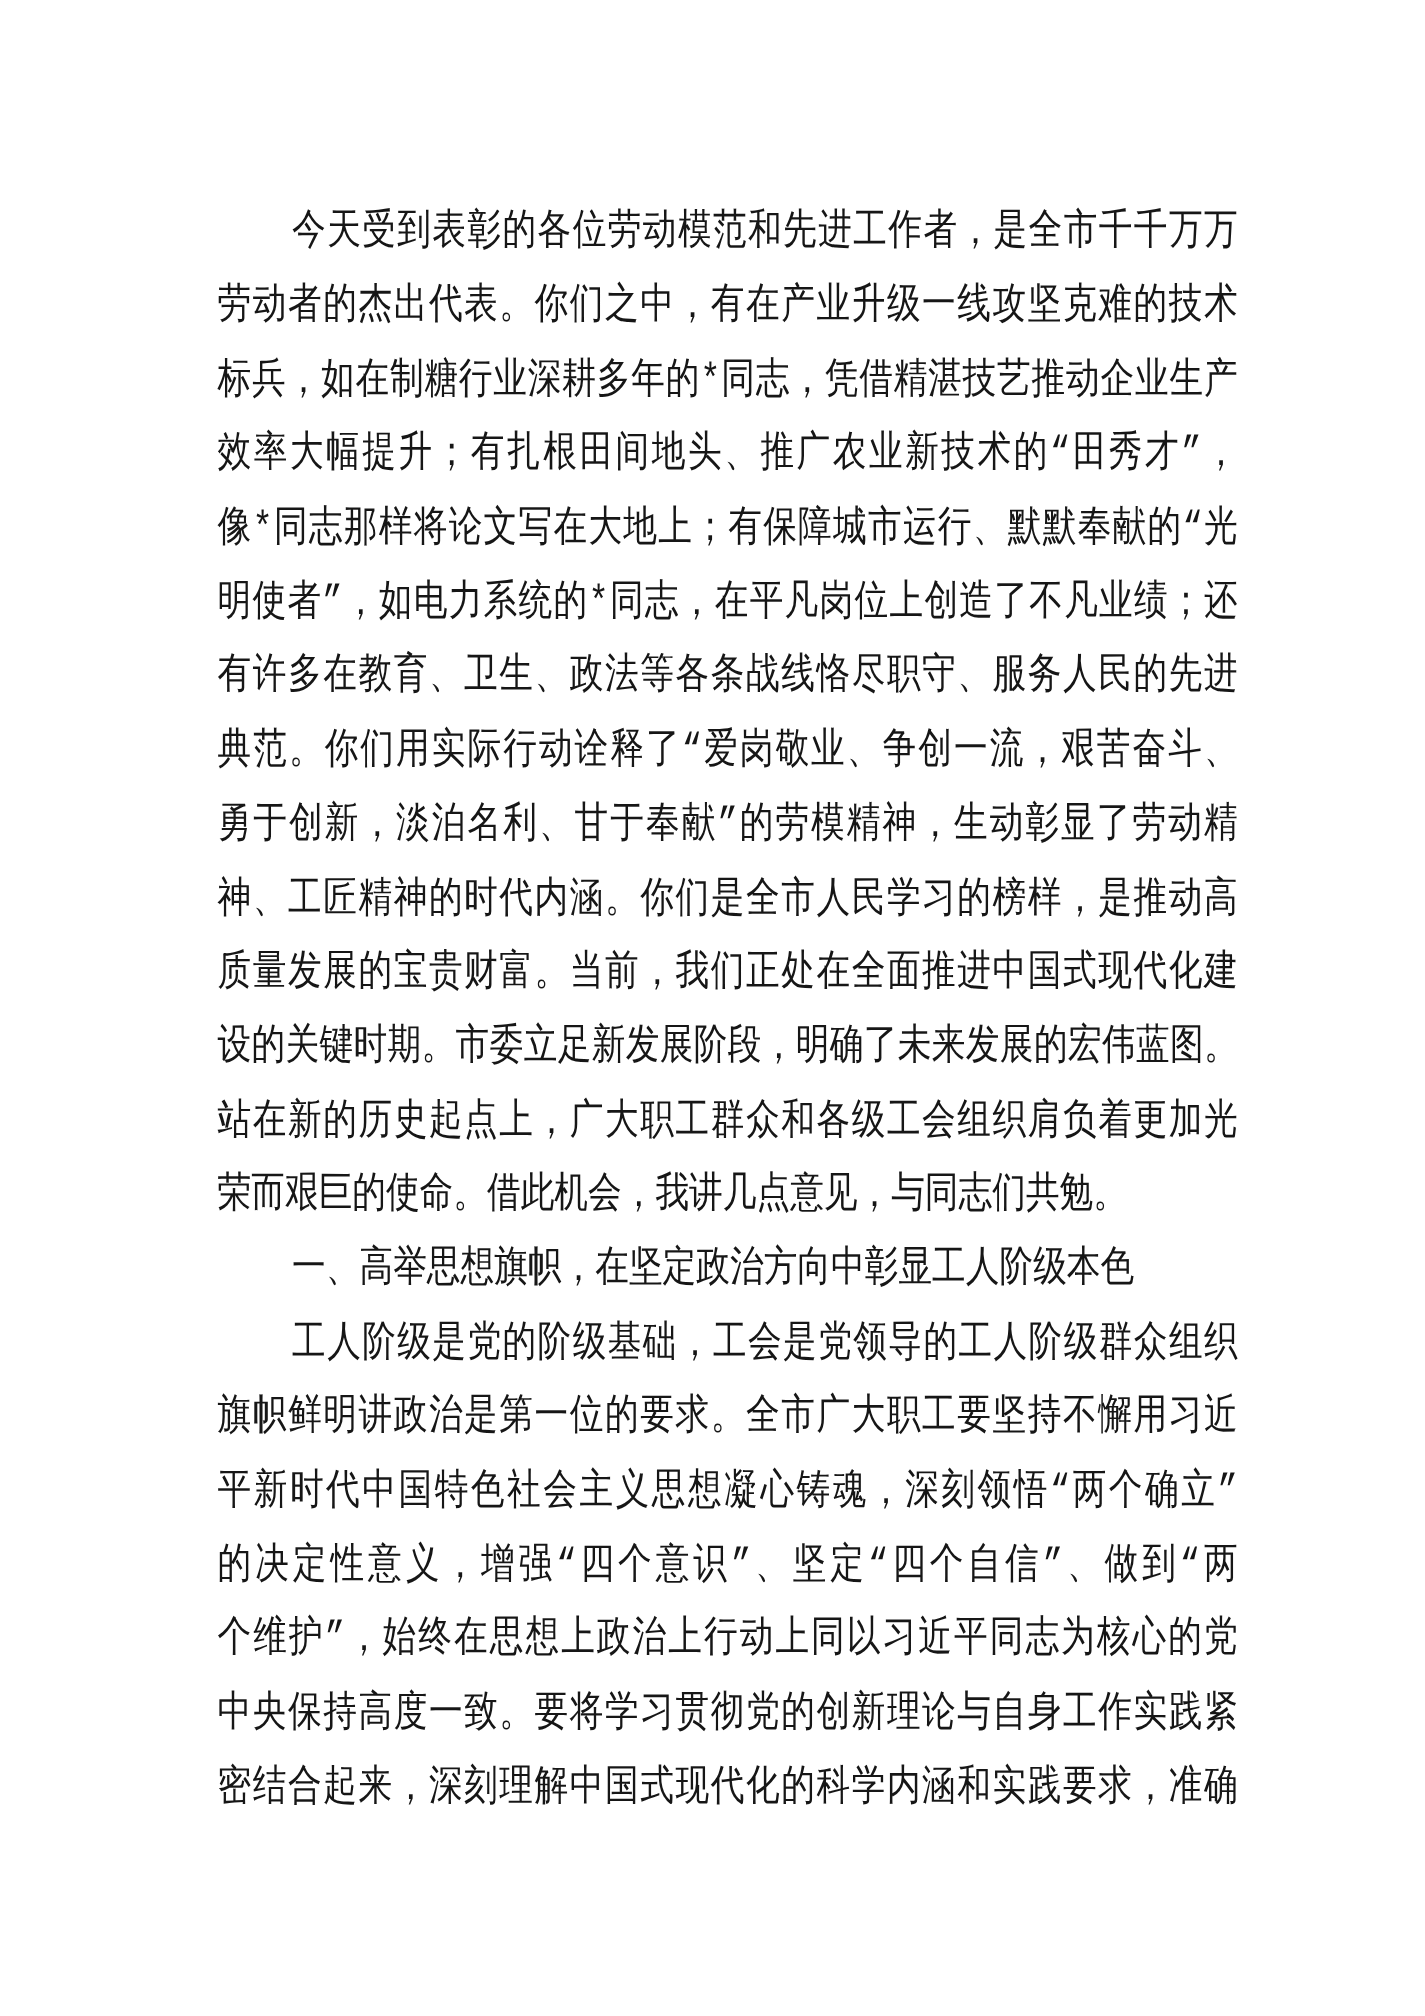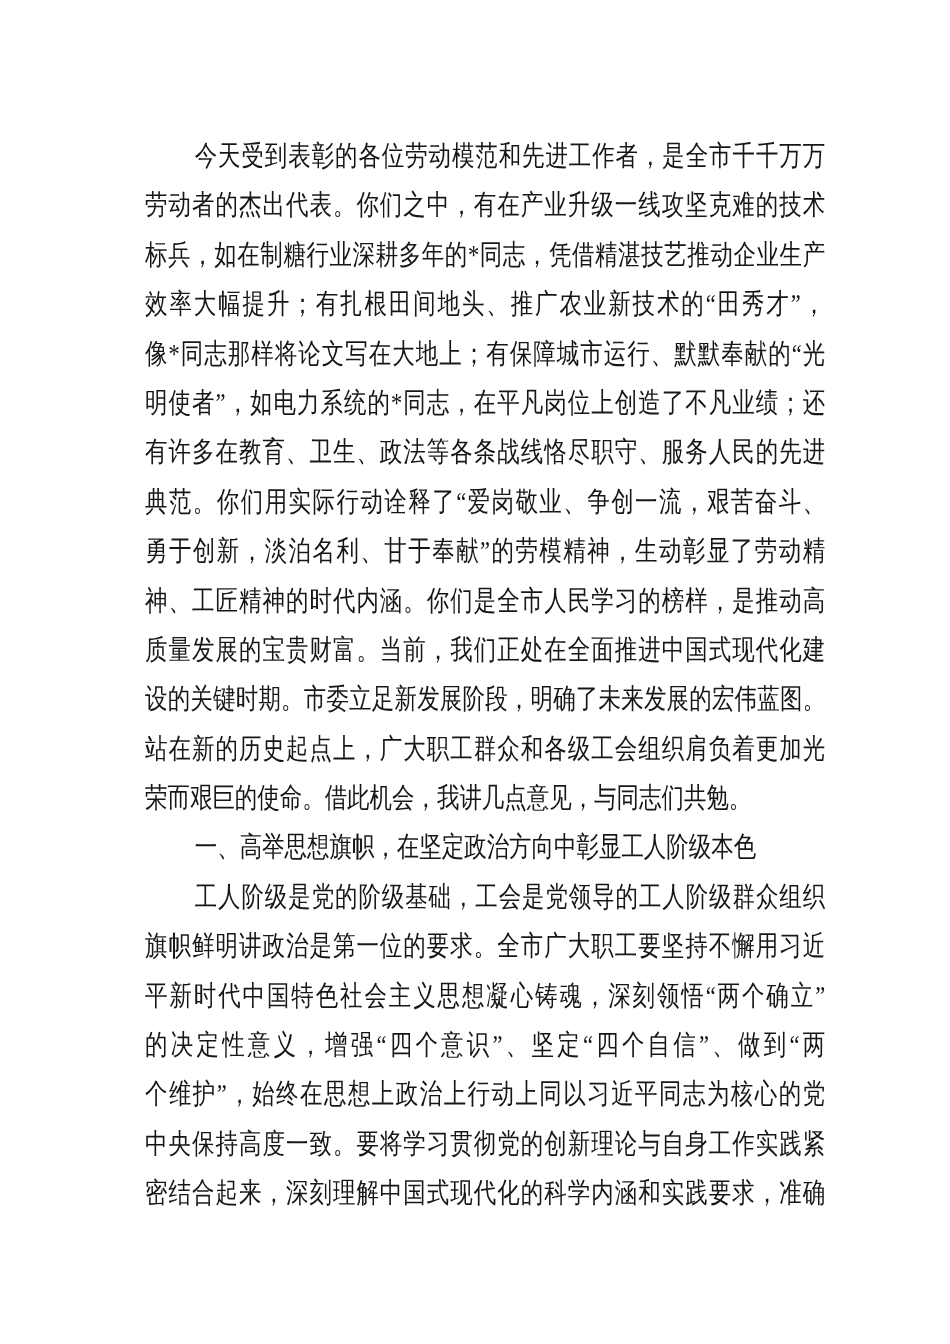--- a/index.html
+++ b/index.html
@@ -6,21 +6,21 @@
     margin: 0;
     padding: 0;
     background: #ffffff;
   }
   .page {
     position: relative;
     width: 919px;
     height: 1344px;
     background: #ffffff;
     overflow: hidden;
-    font-family: Liberation Serif, serif;
+    font-family: Liberation Mono, monospace;
     padding-left: 26px;
   }
   .content {
     position: absolute;
     left: 145px;
     top: 131px;
     width: 848px;
     transform: scaleX(0.802);
     transform-origin: 0 0;
     font-size: 28px;

